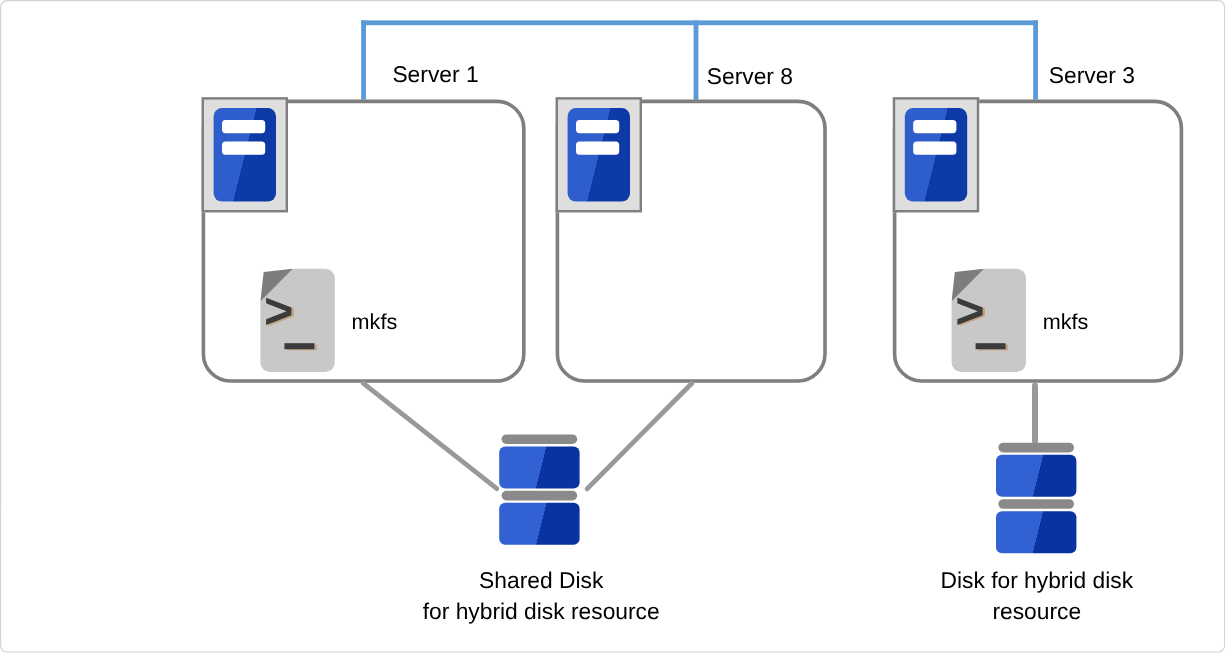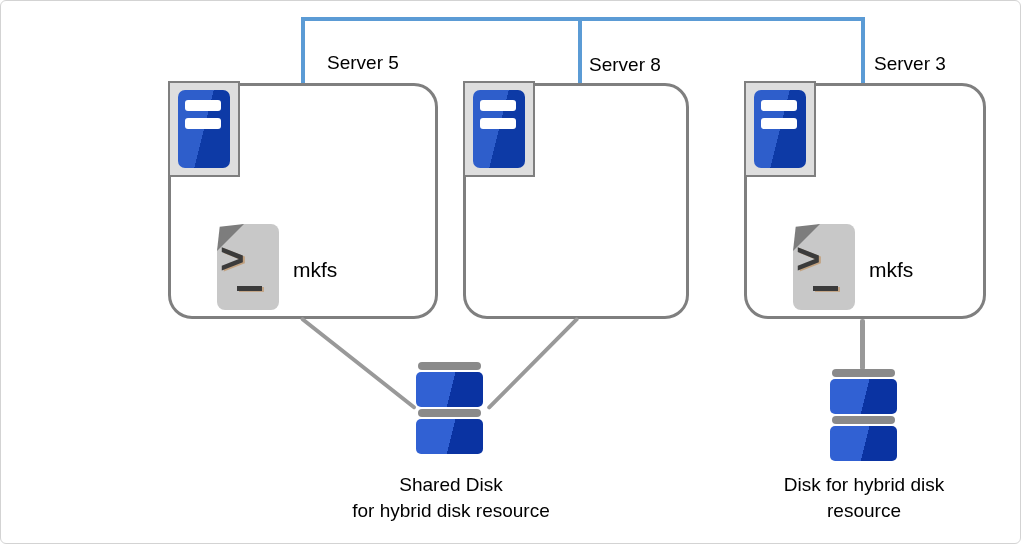--- a/index.html
+++ b/index.html
@@ -51,21 +51,21 @@
   .doc-cut{left:-1px; top:-1px; width:27px; height:27px; background:#ffffff;
     clip-path:polygon(0 0, 100% 0, 0 100%);}
   .doc-fold{left:0; top:0; width:27px; height:27px; background:#7d7d7d;
     clip-path:polygon(100% 0, 0 100%, 10% 10%);}
   .prompt{
     left:3px; top:14px; font-size:42px; font-weight:bold; line-height:1;
     color:#3b3b3b; text-shadow:2px 1px 0 rgba(187,116,40,0.45);
   }
   .cursor-bar{left:20px; top:62px; width:25px; height:5px; background:#3b3b3b;
     box-shadow:2px 1px 0 rgba(187,116,40,0.4);}
-  .mkfs-label{left:76px; top:34px; font-size:21px; white-space:nowrap;}
+  .mkfs-label{left:76px; top:34px; font-size:18px; white-space:nowrap;}
 
   
   .disk-group{width:68px; height:92px;}
   .shared-disk-group{left:415px; top:361px;}
   .local-disk-group{left:829px; top:368px;}
   .disk-cap{left:2px; width:63px; height:8px; border-radius:4px; background:#8a8a8a;}
   .cap1{top:0;} .cap2{top:47px;}
   .disk-body{left:0; width:67px; height:35px; border-radius:5px;
     background:linear-gradient(104deg, #3161d3 52%, #0a33a2 52%);}
   .body1{top:10px;} .body2{top:57px;}
@@ -86,21 +86,21 @@
 </head>
 <body>
 
 <div id="canvas">
 
   <div class="abs net net-h"></div>
   <div class="abs net net-v net-v1"></div>
   <div class="abs net net-v net-v2"></div>
   <div class="abs net net-v net-v3"></div>
 
-  <div class="abs srv-label lbl1">Server 5</div>
+  <div class="abs srv-label lbl1">Server 1</div>
   <div class="abs srv-label lbl2">Server 8</div>
   <div class="abs srv-label lbl3">Server 3</div>
 
   <div class="abs server-box box1">
     <div class="abs srv-icon">
       <div class="abs tower">
         <div class="abs tower-bar tbar1"></div>
         <div class="abs tower-bar tbar2"></div>
       </div>
     </div>

